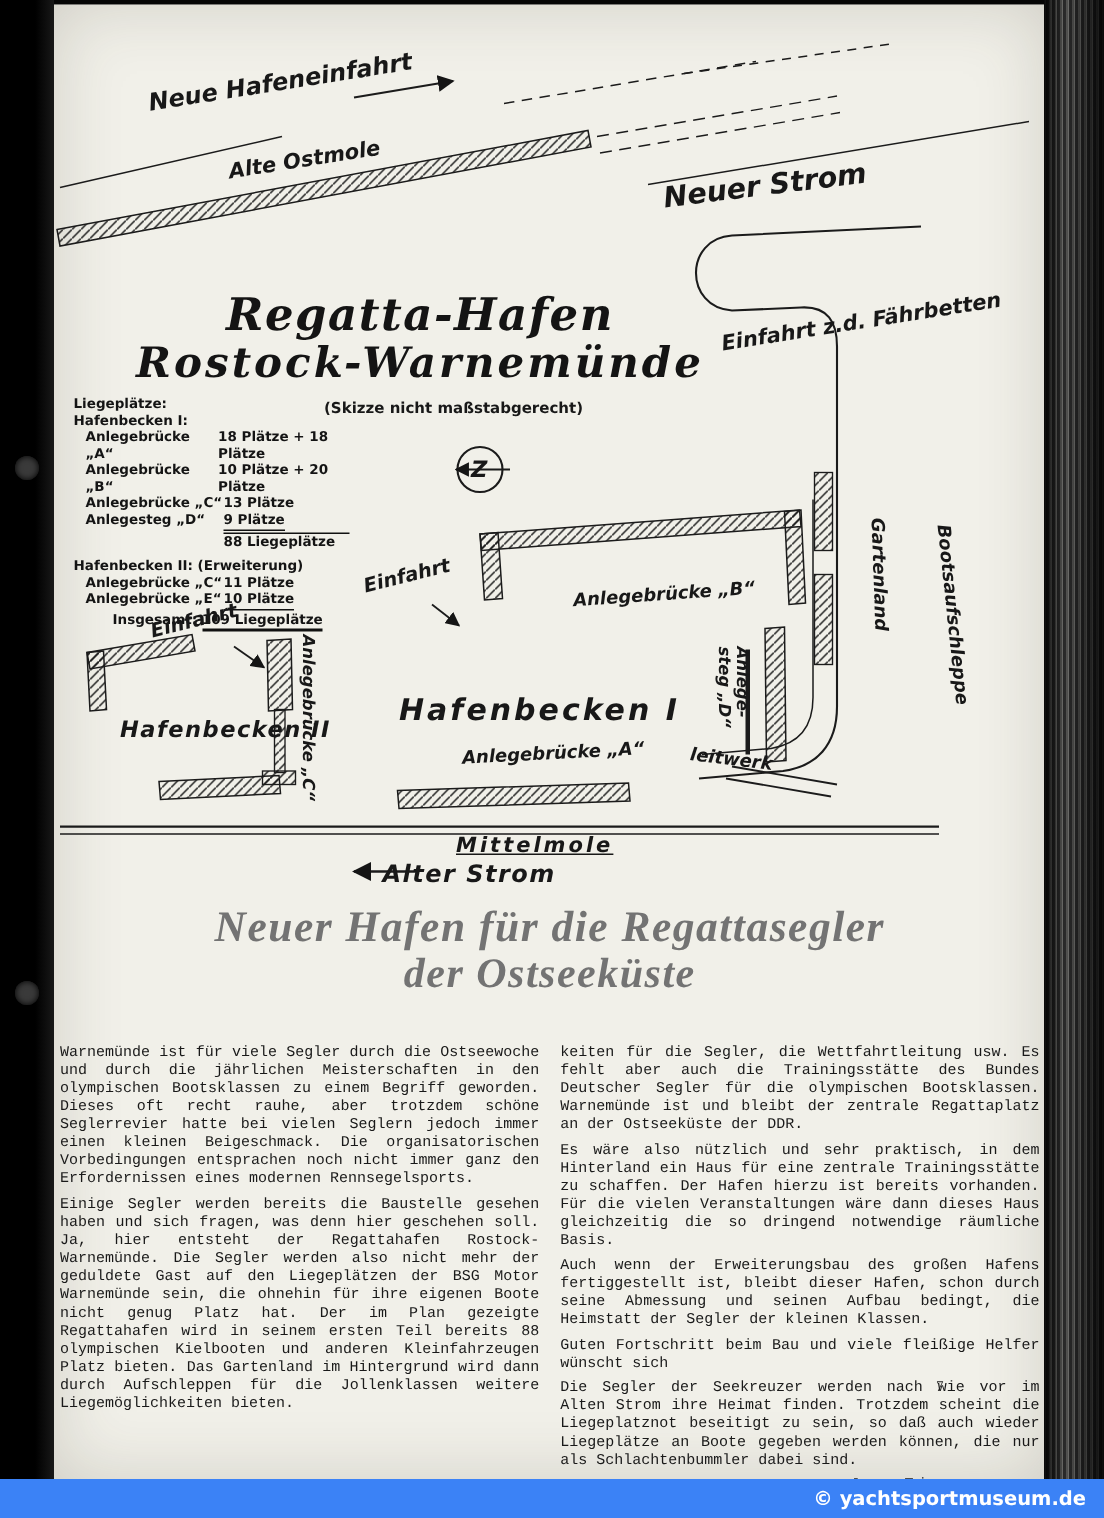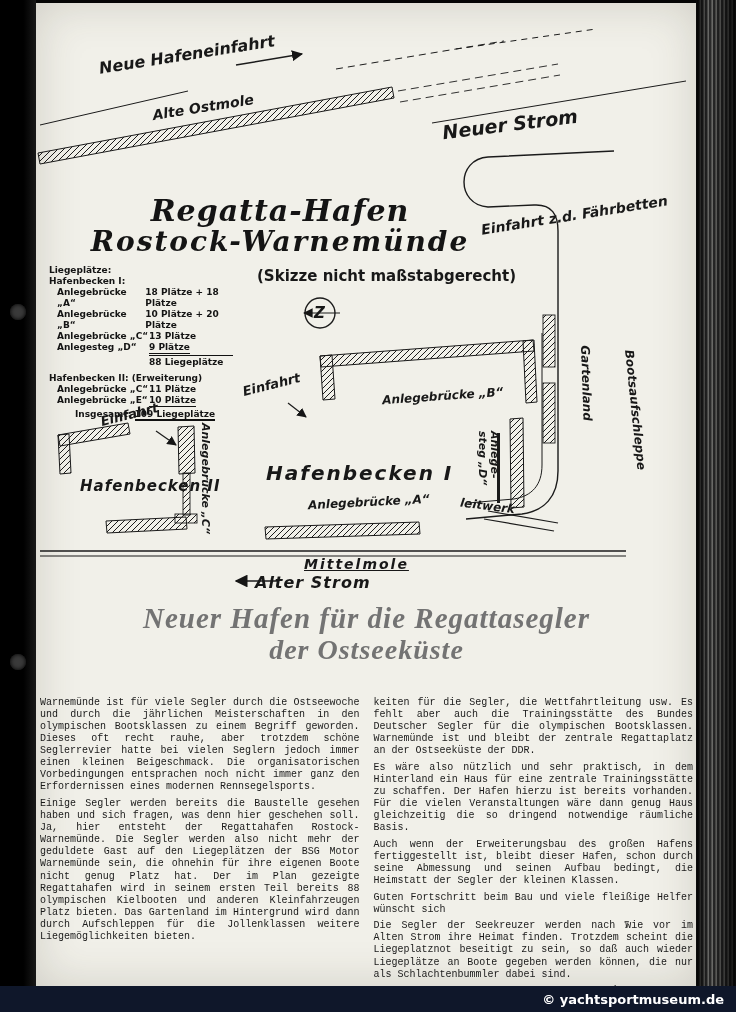--- a/index.html
+++ b/index.html
@@ -23,22 +23,22 @@
   
   .map { position:absolute; left:0; top:0; width:661px; height:600px; }
   .map-svg { position:absolute; left:0; top:0; }
   .hw { position:absolute; font-family:"DejaVu Sans", sans-serif; font-style:italic;
     font-weight:bold; color:#181818; white-space:nowrap; }
   .vert { transform-origin:top left; }
   .map-title { position:absolute; left:54px; top:192px; width:380px; text-align:center;
     font-family:"DejaVu Serif", serif; font-style:italic; font-weight:bold; color:#141414; }
   .map-title .t1 { font-size:30px; letter-spacing:1px; line-height:1.05; }
   .map-title .t2 { font-size:28px; letter-spacing:2px; line-height:1.05; }
-  .map-sub { position:absolute; left:180px; top:264px; width:300px; text-align:right;
-    font-family:"DejaVu Sans", sans-serif; font-weight:bold; font-size:15px; color:#181818; }
+  .map-sub { position:absolute; left:180px; top:264px; width:300px; text-align:left;
+    font-family:"DejaVu Sans", sans-serif; font-weight:bold; font-size:10px; color:#181818; }
   
   .legend { position:absolute; left:13px; top:262px; width:200px;
     font-family:"DejaVu Sans", sans-serif; font-weight:bold; font-size:9px;
     line-height:1.22; color:#141414; }
   .lg-row { display:flex; margin-left:8px; }
   .lg-row .n { width:92px; }
   .ul { border-bottom:1px solid #111; }
   .lg-sum { margin:1px 0 5px 100px; padding-top:1px; border-top:1px solid #111; width:84px; }
   .lg-sec2 { margin-top:4px; }
   .lg-total { margin:2px 0 0 26px; }
@@ -51,21 +51,21 @@
   .a-title .l2 { font-size:28px; letter-spacing:1px; }
   .cols { display:flex; gap:14px; margin-top:11px; padding:0 2px; }
   .col { flex:1; font-family:Liberation Mono, monospace; font-size:10px; line-height:1.21;
     text-align:justify; color:#191919;margin-top:20px; }
   .col p { margin:0 0 4.5px 0; }
   .sig { text-align:right; letter-spacing:3px; margin-top:3px; }
   .pageno { position:absolute; left:588px; top:916px; font-size:10px; color:#222;
     font-family:"Liberation Serif", serif; }
   
   .footer-band { position:absolute; left:0; bottom:0; width:736px; height:26px;
-    background:#0f172a; z-index:6; display:flex; align-items:center;
+    background:#3b82f6; z-index:6; display:flex; align-items:center;
     justify-content:flex-end; box-sizing:border-box; padding-right:12px; }
   .wm { font-family:"DejaVu Sans", sans-serif; font-weight:bold; font-size:13px; color:#fff; }
 </style>
 </head>
 <body>
 
 <div class="scan">
 
   <div class="edge-left">
     <div class="hole" style="top:304px"></div>
@@ -205,21 +205,21 @@
         <div class="l1">Neuer Hafen für die Regattasegler</div>
         <div class="l2">der Ostseeküste</div>
       </div>
       <div class="cols">
         <div class="col">
           <p>Warnemünde ist für viele Segler durch die Ostseewoche und durch die jährlichen Meisterschaften in den olympischen Bootsklassen zu einem Begriff geworden. Dieses oft recht rauhe, aber trotzdem schöne Seglerrevier hatte bei vielen Seglern jedoch immer einen kleinen Beigeschmack. Die organisatorischen Vorbedingungen entsprachen noch nicht immer ganz den Erfordernissen eines modernen Rennsegelsports.</p>
           <p>Einige Segler werden bereits die Baustelle gesehen haben und sich fragen, was denn hier geschehen soll. Ja, hier entsteht der Regattahafen Rostock-Warnemünde. Die Segler werden also nicht mehr der geduldete Gast auf den Liegeplätzen der BSG Motor Warnemünde sein, die ohnehin für ihre eigenen Boote nicht genug Platz hat. Der im Plan gezeigte Regattahafen wird in seinem ersten Teil bereits 88 olympischen Kielbooten und anderen Kleinfahrzeugen Platz bieten. Das Gartenland im Hintergrund wird dann durch Aufschleppen für die Jollenklassen weitere Liegemöglichkeiten bieten.</p>
         </div>
         <div class="col">
           <p>keiten für die Segler, die Wettfahrtleitung usw. Es fehlt aber auch die Trainingsstätte des Bundes Deutscher Segler für die olympischen Bootsklassen. Warnemünde ist und bleibt der zentrale Regattaplatz an der Ostseeküste der DDR.</p>
-          <p>Es wäre also nützlich und sehr praktisch, in dem Hinterland ein Haus für eine zentrale Trainingsstätte zu schaffen. Der Hafen hierzu ist bereits vorhanden. Für die vielen Veranstaltungen wäre dann genug Haus gleichzeitig die so dringend notwendige räumliche Basis.</p>
+          <p>Es wäre also nützlich und sehr praktisch, in dem Hinterland ein Haus für eine zentrale Trainingsstätte zu schaffen. Der Hafen hierzu ist bereits vorhanden. Für die vielen Veranstaltungen wäre dann dieses Haus gleichzeitig die so dringend notwendige räumliche Basis.</p>
           <p>Auch wenn der Erweiterungsbau des großen Hafens fertiggestellt ist, bleibt dieser Hafen, schon durch seine Abmessung und seinen Aufbau bedingt, die Heimstatt der Segler der kleinen Klassen.</p>
           <p>Guten Fortschritt beim Bau und viele fleißige Helfer wünscht sich</p>
           <p>Die Segler der Seekreuzer werden nach wie vor im Alten Strom ihre Heimat finden. Trotzdem scheint die Liegeplatznot beseitigt zu sein, so daß auch wieder Liegeplätze an Boote gegeben werden können, die nur als Schlachtenbummler dabei sind.</p>
           <div class="sig">Jan Timmermann</div>
         </div>
       </div>
     </div>
 
     <div class="pageno">7</div>
   </div>

